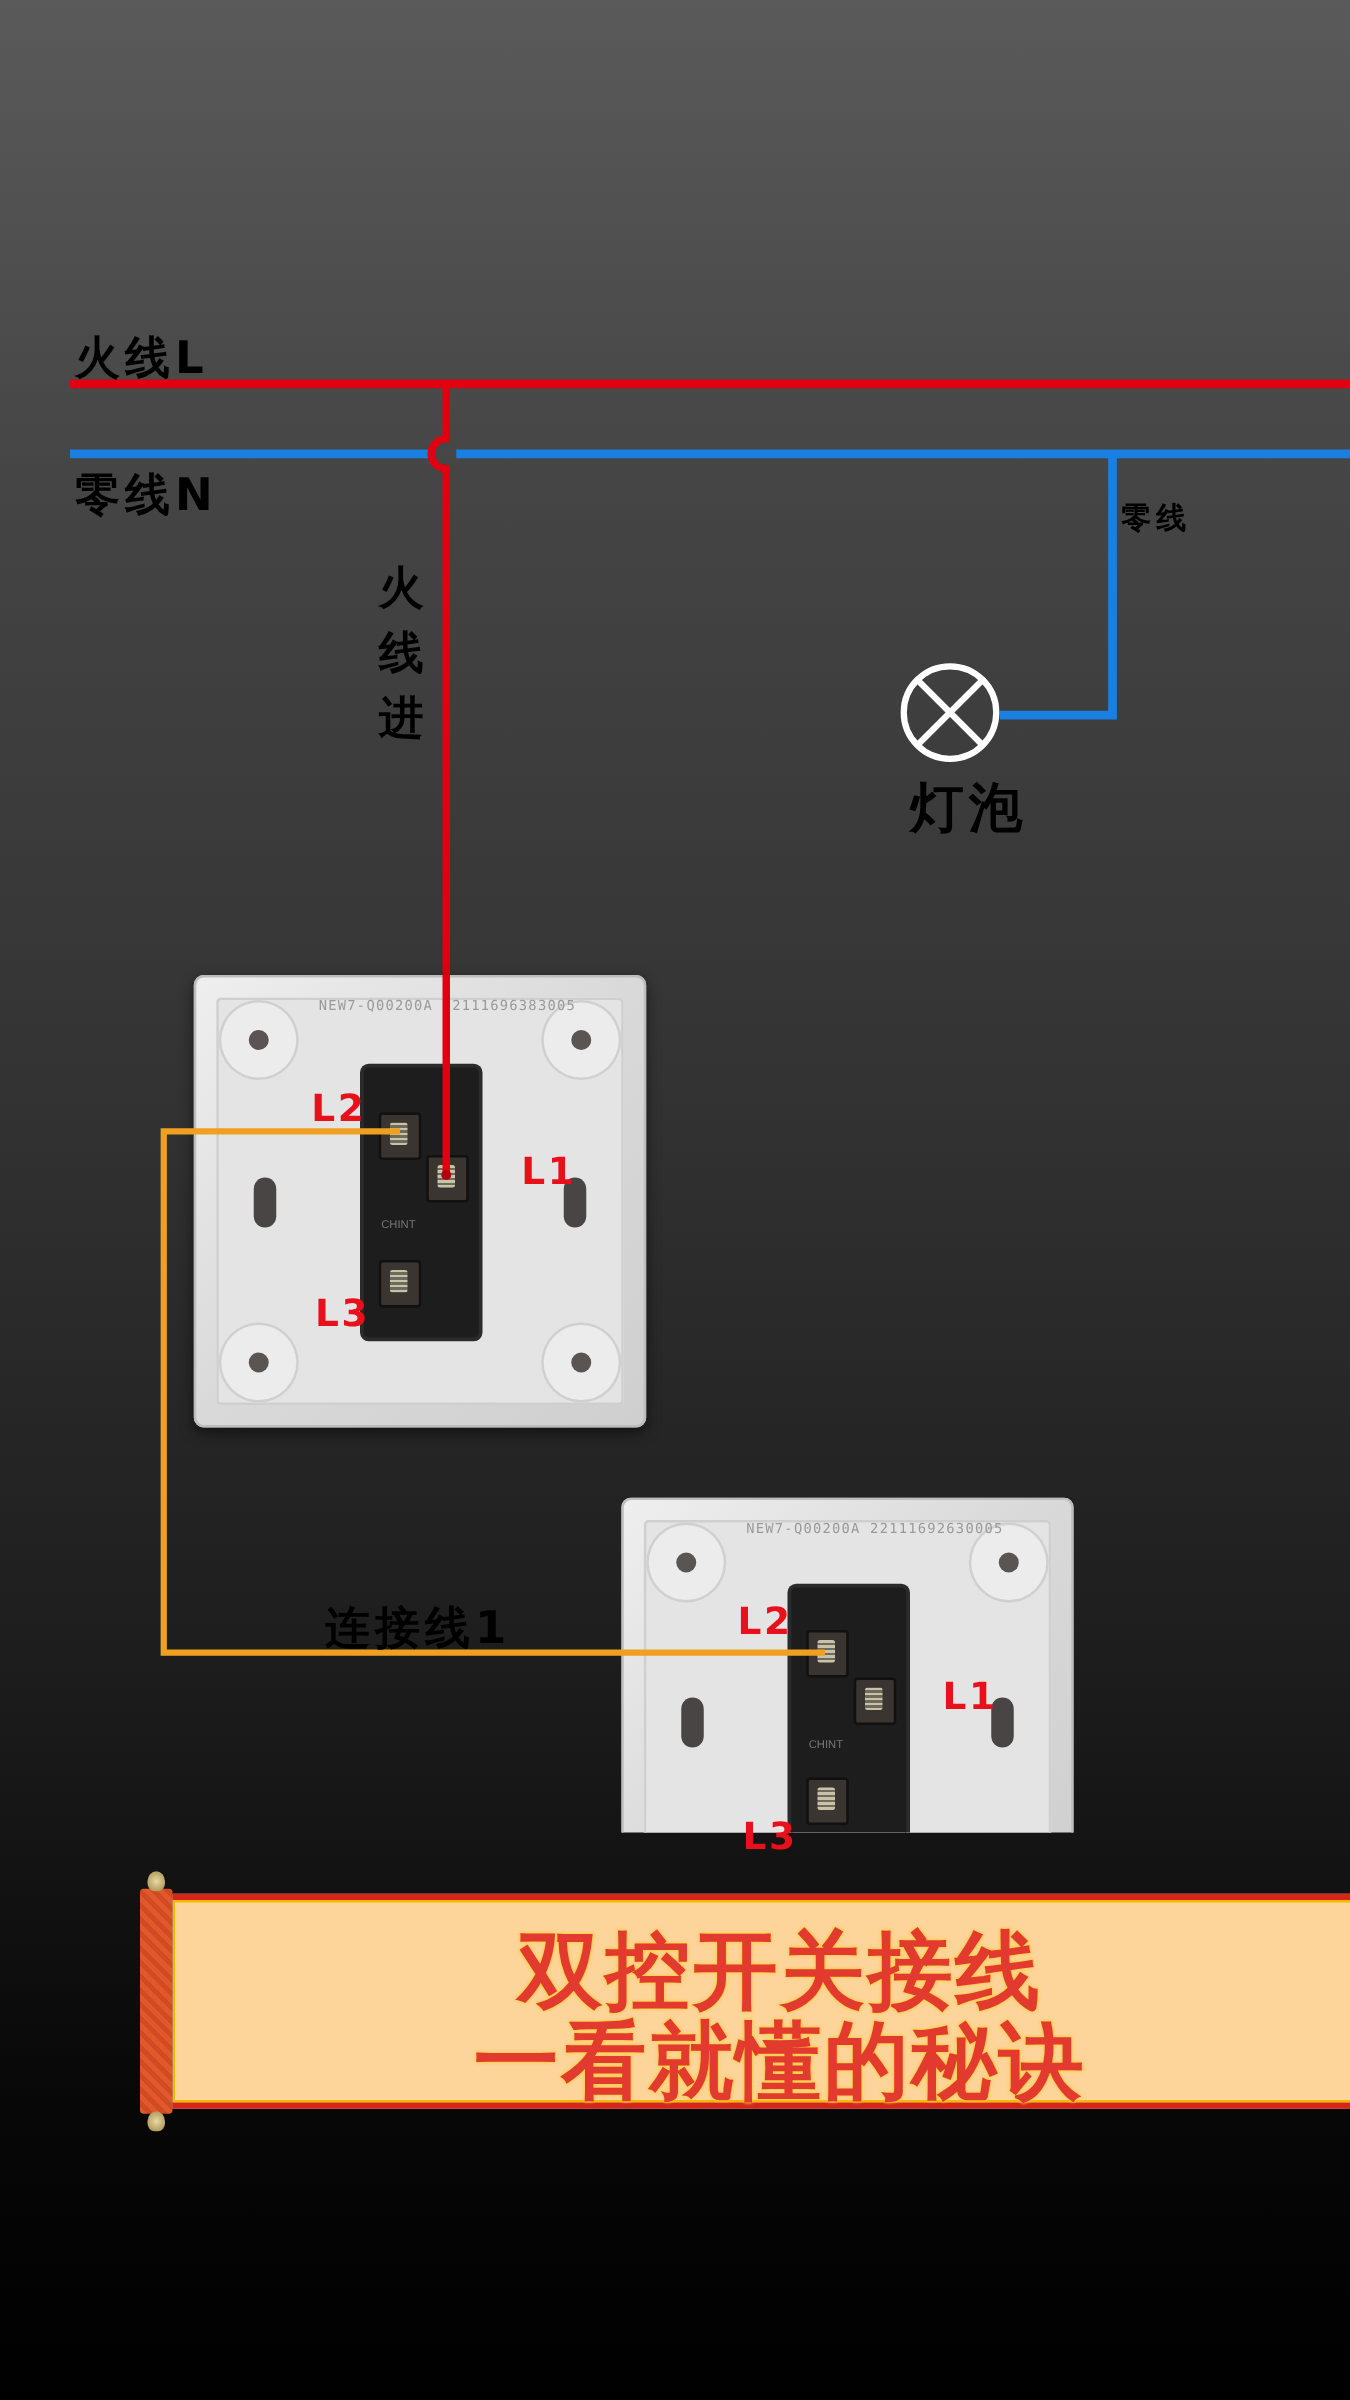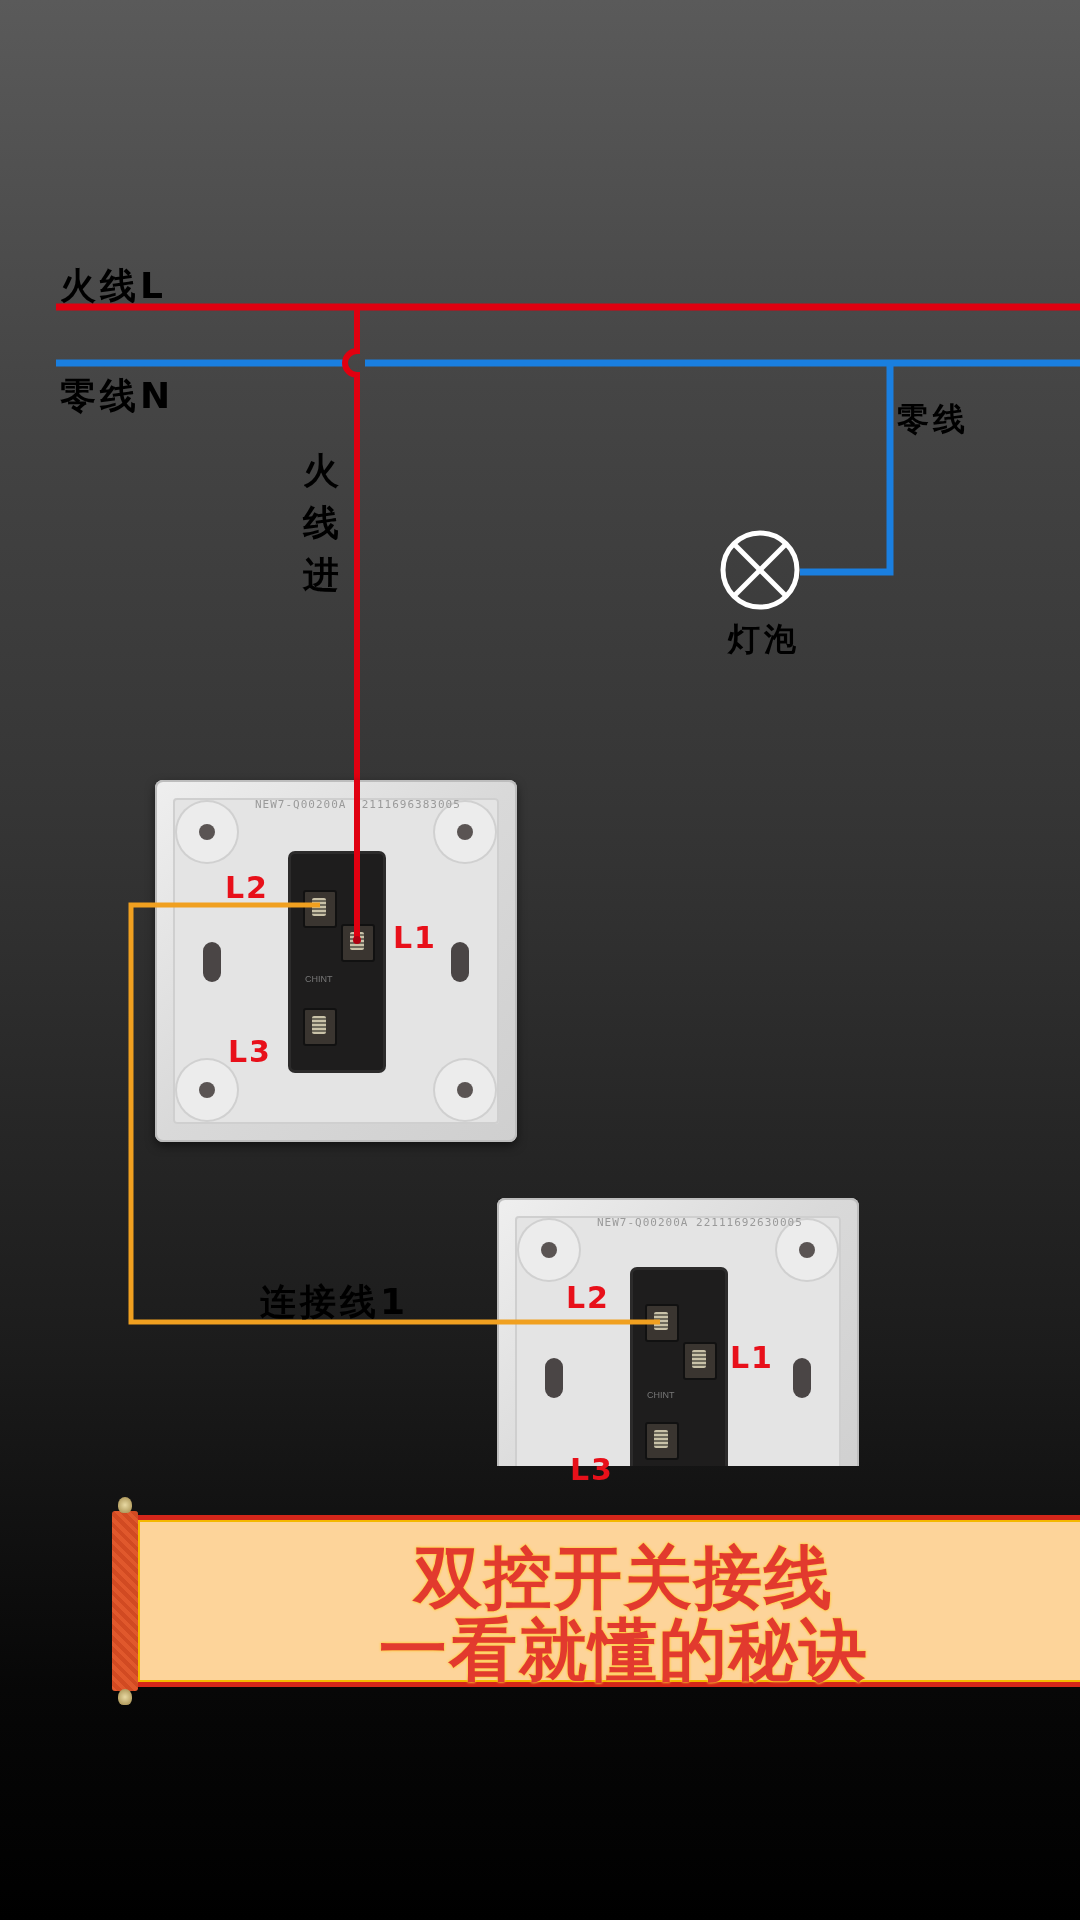--- a/index.html
+++ b/index.html
@@ -1,20 +1,20 @@
 <!DOCTYPE html>
 <html><head>
 <meta charset="utf-8">
 <style>
   html,body{margin:0;padding:0;}
   body{width:1080px;height:1920px;overflow:hidden;position:relative;
     background:linear-gradient(180deg,#5a5a5a 0%,#454545 20%,#333 45%,#1c1c1c 70%,#070707 88%,#000 100%);
     font-family:"DejaVu Sans","Liberation Sans",sans-serif;}
   .lbl{position:absolute;color:#000000;font-weight:bold;letter-spacing:4px;}
-  .red-lbl{position:absolute;color:#e8101a;font-weight:bold;font-size:30px;font-family:"DejaVu Sans",sans-serif;letter-spacing:2px;}
+  .red-lbl{position:absolute;color:#e8101a;font-weight:bold;font-size:30px;font-family:"DejaVu Sans",sans-serif;letter-spacing:2px;margin-left:24px;}
   svg.wires{position:absolute;left:0;top:0;}
   .switch{position:absolute;width:362px;height:362px;}
   .plate{position:absolute;inset:0;background:linear-gradient(135deg,#efefef,#d9d9d9 50%,#cfcfcf);border-radius:8px;box-shadow:0 0 0 2px #bdbdbd inset,0 4px 10px rgba(0,0,0,.5);}
   .inner{position:absolute;left:18px;top:18px;right:18px;bottom:18px;border-radius:4px;background:#e4e4e4;box-shadow:0 0 0 2px #cfcfcf inset;}
   .hole{position:absolute;width:60px;height:60px;border-radius:50%;background:#ececec;box-shadow:0 0 0 2px #d0d0d0;}
   .hole::after{content:"";position:absolute;left:22px;top:22px;width:16px;height:16px;border-radius:50%;background:#5a5453;}
   .slot{position:absolute;width:18px;height:40px;border-radius:9px;background:#4a4545;}
   .code{position:absolute;left:100px;top:18px;font-size:11px;color:#9a9a9a;letter-spacing:1px;font-family:"DejaVu Sans Mono",monospace;}
   .body{position:absolute;left:136px;top:74px;width:92px;height:216px;background:#1e1d1d;border-radius:4px;box-shadow:0 0 0 3px #2c2b2b;}
   .term{position:absolute;width:30px;height:34px;background:#3a3530;border:2px solid #111;border-radius:3px;}
@@ -47,22 +47,22 @@
   </g>
 </svg>
 
 <div class="lbl" style="left:60px;top:262px;font-size:36px;">火线L</div>
 <div class="lbl" style="left:60px;top:372px;font-size:36px;">零线N</div>
 <div class="lbl" style="left:303px;top:445px;font-size:36px;line-height:52px;letter-spacing:0;display:flex;flex-direction:column;">
   <span>火</span>
   <span>线</span>
   <span>进</span>
 </div>
-<div class="lbl" style="left:897px;top:398px;font-size:32px;">零线</div>
-<div class="lbl" style="left:728px;top:618px;font-size:32px;">灯泡</div>
+<div class="lbl" style="left:897px;top:398px;font-size:24px;">零线</div>
+<div class="lbl" style="left:728px;top:618px;font-size:43px;">灯泡</div>
 
 <div class="switch" style="left:155px;top:780px;">
   <div class="plate"></div>
   <div class="inner"></div>
   <div class="hole" style="left:22px;top:22px;"></div>
   <div class="hole" style="right:22px;top:22px;"></div>
   <div class="hole" style="left:22px;bottom:22px;"></div>
   <div class="hole" style="right:22px;bottom:22px;"></div>
   <div class="slot" style="left:48px;top:162px;"></div>
   <div class="slot" style="right:48px;top:162px;"></div>

